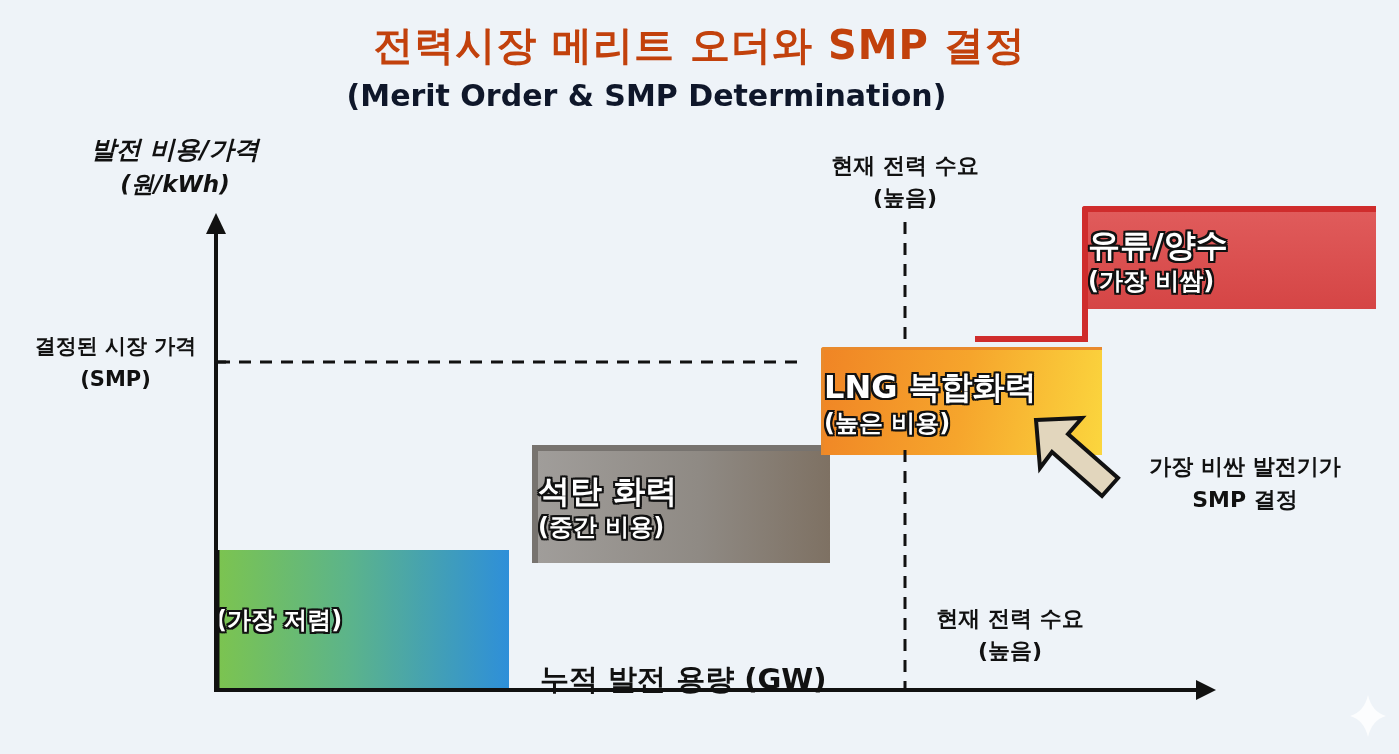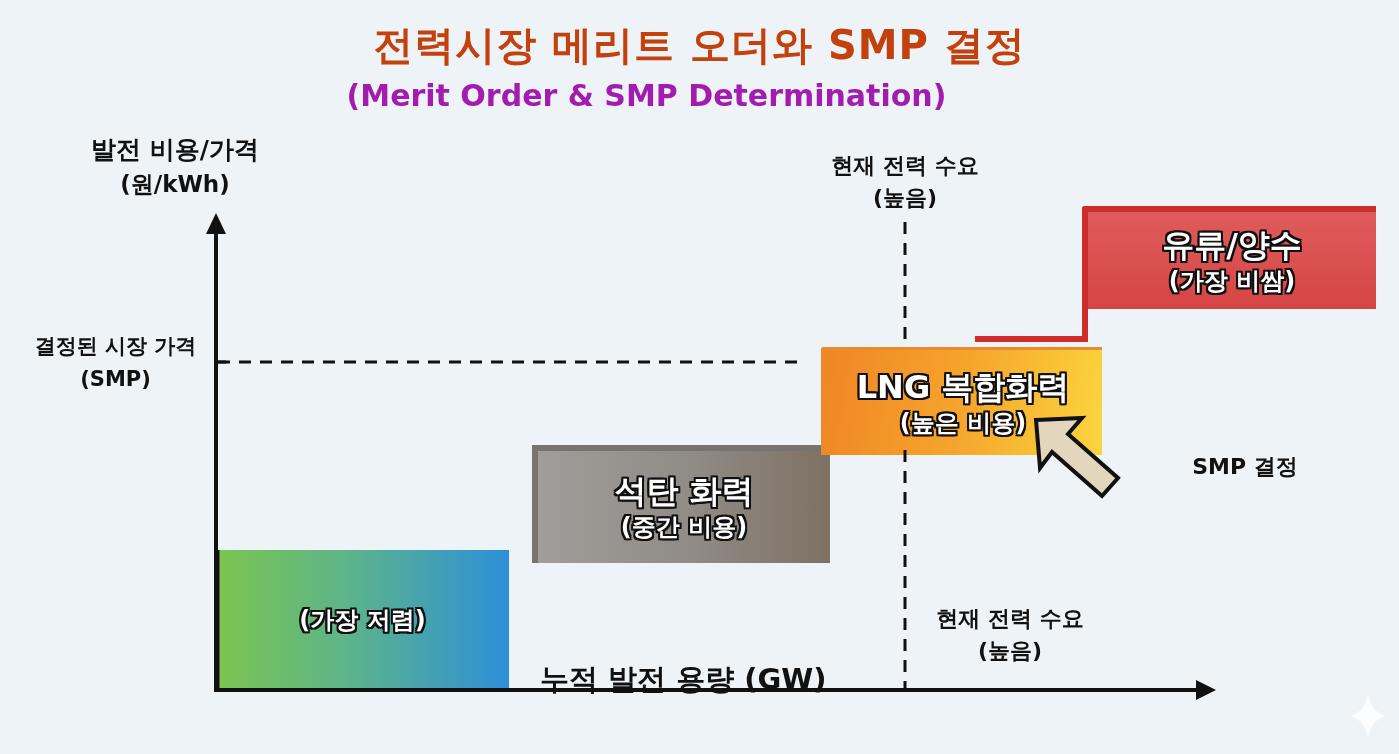--- a/index.html
+++ b/index.html
@@ -10,36 +10,36 @@
     position: relative;
     color: #111;
   }
   .abs { position: absolute; }
   .title {
     left: 0; width: 1399px; top: 18px; text-align: center;
     font-size: 40px; font-weight: bold; letter-spacing: 1px; color: #c2410c;
   }
   .subtitle {
     left: 0; width: 1293px; top: 78px; text-align: center;
-    font-size: 30px; font-weight: bold; color: #a21caf;
+    font-size: 30px; font-weight: bold; color: #0f172a;
   }
   .smp-label {
     left: 8px; width: 215px; top: 330px; text-align: center;
     font-size: 21px; font-weight: bold; line-height: 33px;
   }
   .xlabel {
     left: 540px; width: 360px; top: 660px; text-align: left;
     font-size: 29px; font-weight: bold;
   }
   .demand-label {
     text-align: center; font-size: 22px; font-weight: bold; line-height: 32px;
   }
   .block {
     position: absolute; box-sizing: border-box;
-    display: flex; flex-direction: column; align-items: center; justify-content: center;
+    display: flex; flex-direction: column; align-items: flex-start; justify-content: center;
     color: #fff; font-weight: bold;
     text-shadow:
       -2px -2px 0 #111, 2px -2px 0 #111, -2px 2px 0 #111, 2px 2px 0 #111,
       0 -2px 0 #111, 0 2px 0 #111, -2px 0 0 #111, 2px 0 0 #111;
   }
   .block .main { font-size: 32px; line-height: 40px; }
   .block .sub  { font-size: 24px; line-height: 32px; }
   .b1 {
     left: 216px; top: 550px; width: 293px; height: 140px;
     background: linear-gradient(90deg, #7cc44f 0%, #5cb48a 45%, #2e8fd9 100%);
@@ -73,21 +73,21 @@
     font-size: 22px; font-weight: bold; line-height: 33px; color: #111;
   }
   svg.overlay { position: absolute; left: 0; top: 0; }
 </style>
 </head>
 <body>
 
 <div class="abs title">전력시장 메리트 오더와 SMP 결정</div>
 <div class="abs subtitle">(Merit Order &amp; SMP Determination)</div>
 
-<div class="abs" style="left:60px; width:320px; top:133px; text-align:center; font-size:25px; font-weight:bold; line-height:34px;">
+<div class="abs" style="left:60px; width:320px; top:133px; text-align:center; font-size:25px; font-weight:bold; line-height:34px;font-style:italic;">
   <div style="margin-left:-90px;">발전 비용/가격</div>
   <div style="margin-left:-90px; font-size:23px;">(원/kWh)</div>
 </div>
 
 <div class="abs smp-label">
   <div>결정된 시장 가격</div>
   <div>(SMP)</div>
 </div>
 
 <div class="abs demand-label" style="left:780px; width:250px; top:150px;">
@@ -140,16 +140,17 @@
   <line x1="218" y1="550" x2="218" y2="690" stroke="#111" stroke-width="3"></line>
 
   <g>
     <polygon points="1036,420 1082,418 1068,434 1118,478 1102,496 1052,452 1040,468" fill="#e2d6bd" stroke="#111" stroke-width="4" stroke-linejoin="miter"></polygon>
   </g>
 
   <path d="M1368,695 Q1372,712 1386,716 Q1372,720 1368,737 Q1364,720 1350,716 Q1364,712 1368,695 Z" fill="#ffffff" opacity="0.8"></path>
 </svg>
 
 <div class="abs annotation">
+  <div>가장 비싼 발전기가</div>
   <div>SMP 결정</div>
 </div>
 
 <div class="abs xlabel">누적 발전 용량 (GW)</div>
 
 </body></html>

